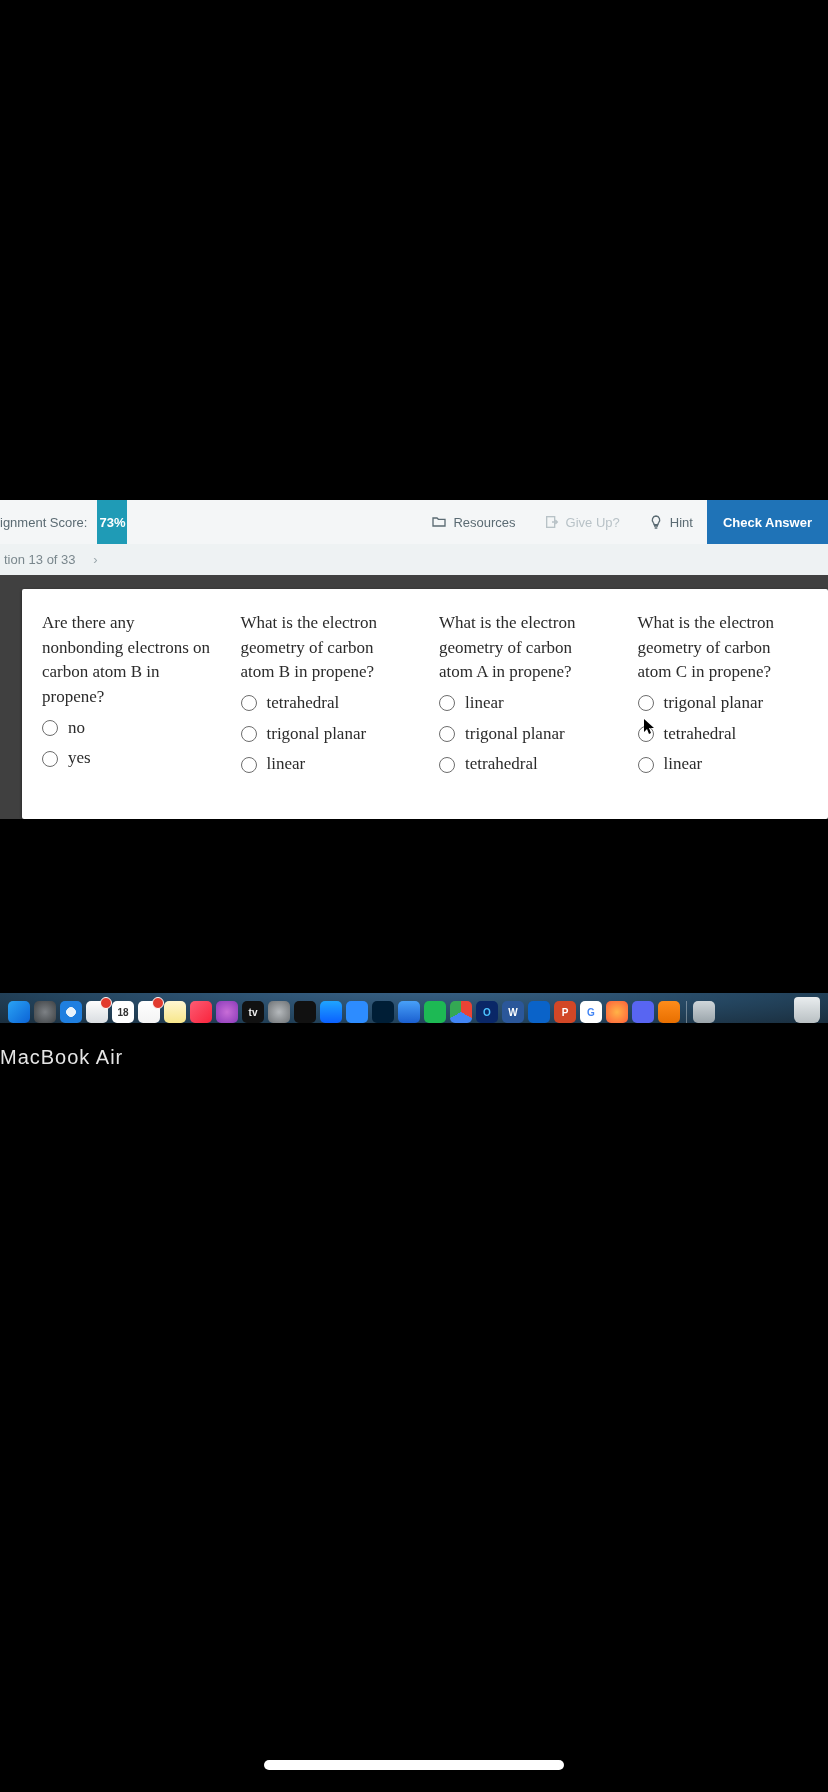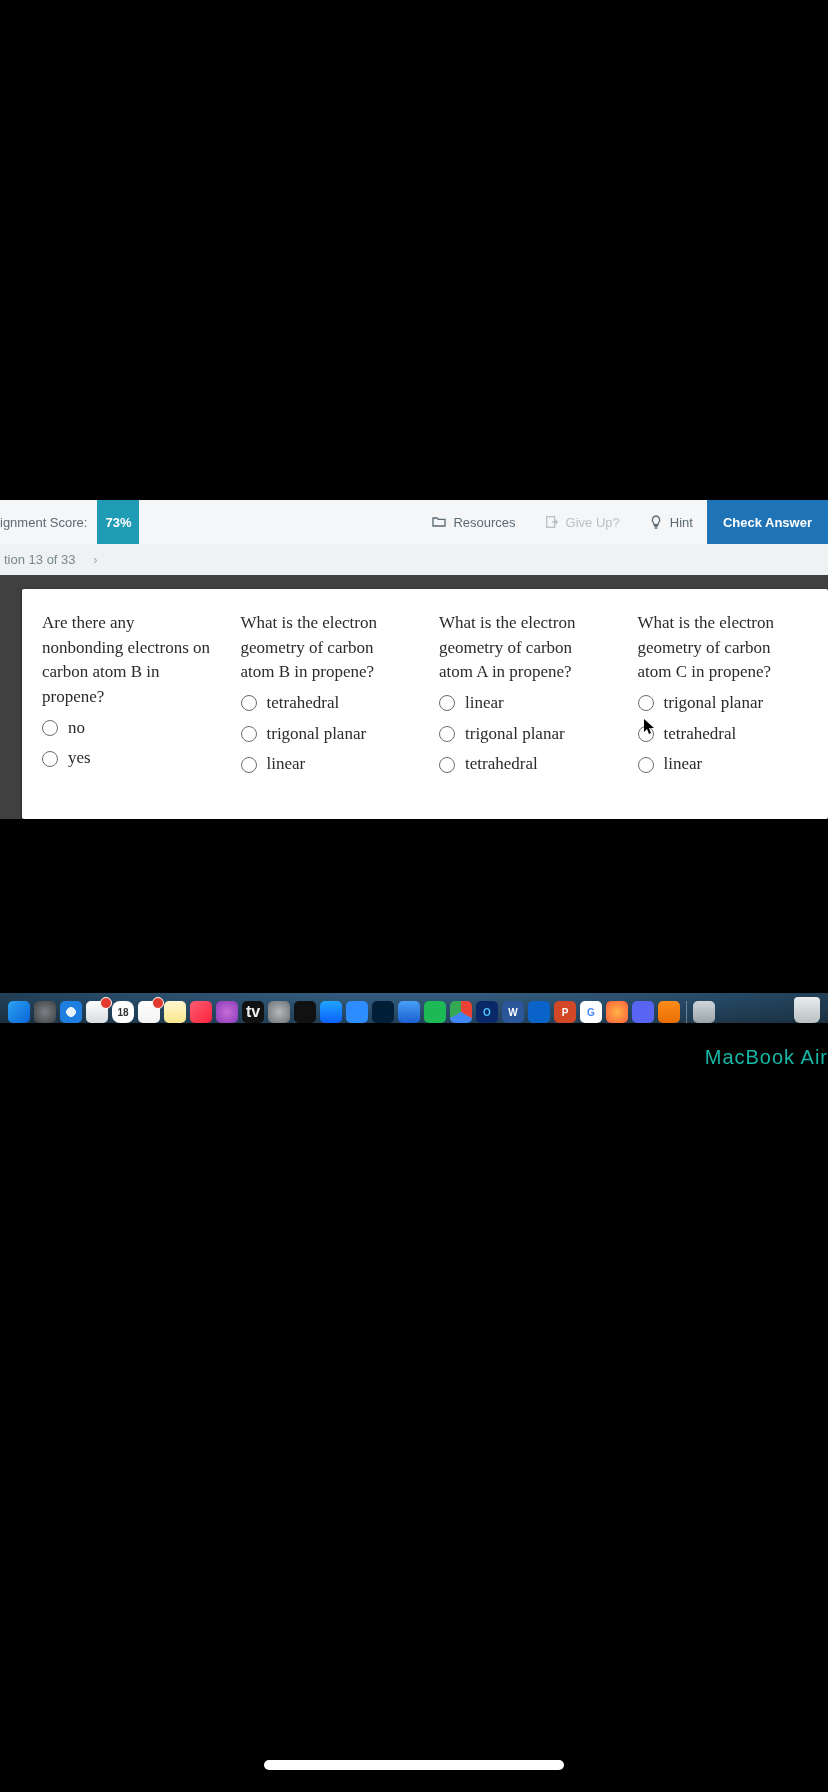--- a/index.html
+++ b/index.html
@@ -1,20 +1,20 @@
 <!DOCTYPE html>
 <html><head>
 <meta charset="utf-8">
 <style>
   html,body{margin:0;padding:0;width:828px;height:1792px;background:#000;font-family:"Helvetica Neue",Arial,sans-serif;overflow:hidden}
   .screen{position:absolute;top:500px;left:0;width:828px;background:#404040}
   
   .toolbar{display:flex;align-items:center;height:44px;background:#f4f6f7;font-size:13px;color:#5b6b73}
   .score-label{padding:0 10px 0 0;white-space:nowrap}
-  .score-box{background:#1f9bb6;color:#fff;font-weight:600;padding:0 8px;height:44px;display:flex;align-items:center}
+  .score-box{background:#1f9bb6;color:#fff;font-weight:600;padding:0 2px;height:44px;display:flex;align-items:center}
   .tool-gap{flex:1}
   .tool-btn{display:flex;align-items:center;gap:6px;padding:0 14px;height:44px;color:#5b6b73;cursor:pointer}
   .tool-btn.disabled{color:#b8c2c7;cursor:default}
   .tool-btn svg{width:16px;height:16px}
   .check-btn{background:#1f73b7;color:#fff;font-weight:700;padding:0 16px;height:44px;display:flex;align-items:center;white-space:nowrap}
   
   .qnav{background:#eef2f3;color:#7a878d;font-size:13px;padding:8px 11px 8px 4px}
   .qnav-chev{display:inline-block;margin-left:14px;color:#9aa6ab}
   
   .card{background:#fff;margin:14px 0 0 22px;border-radius:2px;box-shadow:0 1px 3px rgba(0,0,0,.6);padding:22px 20px 42px 20px}
@@ -29,21 +29,21 @@
   .foot span{padding:0 4px}
   .foot .sep{color:#b8c0c3;padding:0 6px}
   
   .dockwrap{position:absolute;top:993px;left:0;width:828px;height:30px;display:flex;align-items:flex-end;gap:4px;padding:0 8px;box-sizing:border-box;
             background:radial-gradient(ellipse at 50% -40%,#3d688f 0%,#24455f 65%,#1a2e3e 100%)}
   .dicon{width:24px;height:24px;border-radius:5px;position:relative;flex-shrink:0}
   .dicon.sm{width:22px;height:22px}
   .divider{width:1px;height:22px;background:rgba(255,255,255,.35);margin:0 2px}
   .badge{position:absolute;top:-4px;right:-4px;width:10px;height:10px;border-radius:50%;background:#e23b2e;border:1px solid #fff}
   .trash{width:26px;height:26px;margin-left:auto}
-  .mbair{position:absolute;top:1046px;left:0;width:828px;text-align:right;color:#14b8a6;font-size:20px;letter-spacing:1px}
+  .mbair{position:absolute;top:1046px;left:0;width:828px;text-align:left;color:#e5e5e5;font-size:20px;letter-spacing:1px}
   .homebar{position:absolute;bottom:22px;left:50%;transform:translateX(-50%);width:300px;height:10px;border-radius:6px;background:#fff}
 </style>
 </head>
 <body>
 
 <div class="screen">
 
   <div class="toolbar">
     <span class="score-label">ignment Score:</span>
     <span class="score-box">73%</span>
@@ -145,28 +145,28 @@
 
 </div>
 
 <div class="dockwrap" id="dock">
     <div class="dicon sm" style="background: linear-gradient(135deg, rgb(42, 163, 244), rgb(11, 99, 214));"></div>
     <div class="dicon sm" style="background: radial-gradient(circle, rgb(125, 129, 133), rgb(61, 65, 68));"></div>
     <div class="dicon sm" style="background: radial-gradient(circle, rgb(233, 243, 251) 30%, rgb(31, 127, 224) 32%);"></div>
     <div class="dicon sm" style="background: linear-gradient(rgb(253, 253, 253), rgb(217, 221, 225));">
       <span class="badge"></span>
     </div>
-    <div class="dicon sm" style="background: rgb(255, 255, 255); display: flex; align-items: center; justify-content: center; font-size: 10px; font-weight: 700; color: rgb(51, 51, 51); border-radius: 8px;">18</div>
+    <div class="dicon sm" style="background: rgb(255, 255, 255); display: flex; align-items: center; justify-content: center; font-size: 10px; font-weight: 700; color: rgb(51, 51, 51);">18</div>
     <div class="dicon sm" style="background: linear-gradient(rgb(255, 255, 255), rgb(243, 243, 243));">
       <span class="badge"></span>
     </div>
     <div class="dicon sm" style="background: linear-gradient(rgb(255, 247, 209), rgb(247, 230, 138));"></div>
     <div class="dicon sm" style="background: linear-gradient(135deg, rgb(251, 92, 116), rgb(250, 35, 59));"></div>
     <div class="dicon sm" style="background: radial-gradient(circle, rgb(200, 109, 215), rgb(138, 58, 185));"></div>
-    <div class="dicon sm" style="background: rgb(17, 17, 17); display: flex; align-items: center; justify-content: center; font-size: 16px; font-weight: 700; color: rgb(238, 238, 238);">tv</div>
+    <div class="dicon sm" style="background: rgb(17, 17, 17); display: flex; align-items: center; justify-content: center; font-size: 10px; font-weight: 700; color: rgb(238, 238, 238);">tv</div>
     <div class="dicon sm" style="background: radial-gradient(circle, rgb(181, 185, 188), rgb(109, 113, 116));"></div>
     <div class="dicon sm" style="background: rgb(17, 17, 17);"></div>
     <div class="dicon sm" style="background: linear-gradient(rgb(31, 164, 255), rgb(10, 96, 255));"></div>
     <div class="dicon sm" style="background: rgb(45, 140, 255);"></div>
     <div class="dicon sm" style="background: rgb(0, 30, 54);"></div>
     <div class="dicon sm" style="background: linear-gradient(rgb(72, 160, 248), rgb(26, 95, 208));"></div>
     <div class="dicon sm" style="background: rgb(29, 185, 84);"></div>
     <div class="dicon sm" style="background: conic-gradient(rgb(234, 67, 53) 0deg, rgb(234, 67, 53) 120deg, rgb(66, 133, 244) 120deg, rgb(66, 133, 244) 240deg, rgb(52, 168, 83) 240deg, rgb(52, 168, 83) 360deg);"></div>
     <div class="dicon sm" style="background: rgb(10, 39, 103); display: flex; align-items: center; justify-content: center; font-size: 10px; font-weight: 700; color: rgb(76, 194, 255);">O</div>
     <div class="dicon sm" style="background: rgb(43, 87, 154); display: flex; align-items: center; justify-content: center; font-size: 10px; font-weight: 700; color: rgb(255, 255, 255);">W</div>

